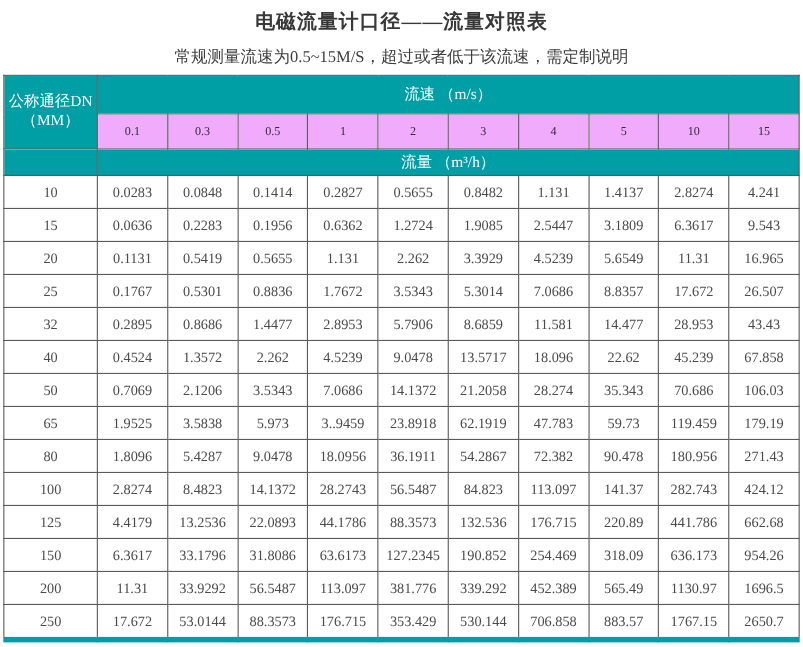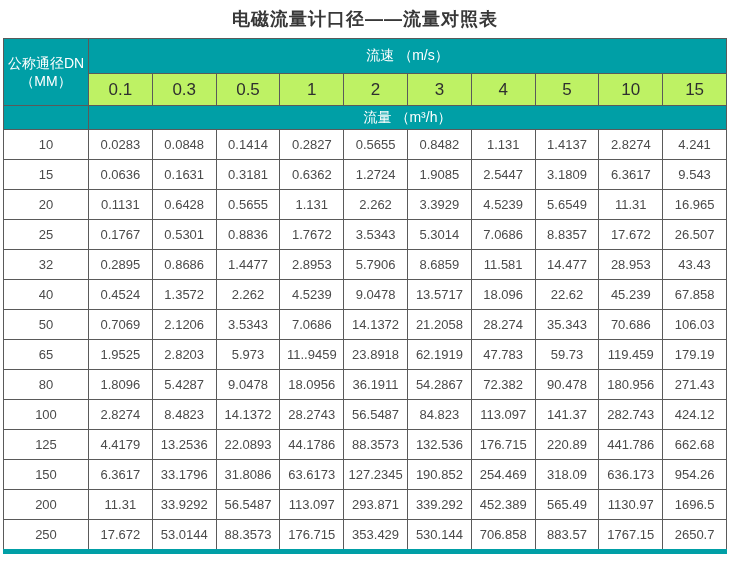--- a/index.html
+++ b/index.html
@@ -5,21 +5,21 @@
   html, body {
     margin: 0;
     padding: 0;
     background: #ffffff;
   }
   .page {
     position: relative;
     width: 730px;
     height: 588px;
     background: #ffffff;
-    font-family: Liberation Sans, sans-serif;
+    font-family: Liberation Serif, serif;
     overflow: hidden;
   }
   .title {
     margin: 0;
     padding-top: 7px;
     text-align: center;
     font-size: 18px;
     font-weight: bold;
     color: #383838;
     letter-spacing: 1px;
@@ -53,38 +53,39 @@
     background: #009fa6;
     color: #ffffff;
   }
   .corner-cell {
     font-size: 13px;
     line-height: 18px;
   }
   .velocity-label-row th { height: 34px; font-size: 14px; }
   .velocity-values-row th {
     height: 31px;
-    background: #bef264;
+    background: #f0abfc;
     color: #2f2f2f;
-    font-size: 17px;
+    font-size: 11px;
   }
   .flow-label-row th, .flow-label-row td { height: 23px; font-size: 14px; }
   .flowtable tbody td {
     height: 29px;
     font-size: 13px;
     color: #4a4a4a;
     background: #ffffff;
   }
 </style>
 </head>
 <body>
 
 <div class="page">
 
   <h1 class="title">电磁流量计口径——流量对照表</h1>
+  <p class="subtitle">常规测量流速为0.5~15M/S，超过或者低于该流速，需定制说明</p>
 
   <table class="flowtable">
     <colgroup>
       <col style="width: 85px;">
     </colgroup>
     <thead>
       <tr class="velocity-label-row">
         <th class="teal corner-cell" rowspan="2">
           <div>公称通径DN</div>
           <div>（MM）</div>
@@ -118,34 +119,34 @@
           <td>0.5655</td>
           <td>0.8482</td>
           <td>1.131</td>
           <td>1.4137</td>
           <td>2.8274</td>
           <td>4.241</td>
         </tr>
         <tr>
           <td>15</td>
           <td>0.0636</td>
-          <td>0.1631</td>
-          <td>0.3181</td>
+          <td>0.2283</td>
+          <td>0.1956</td>
           <td>0.6362</td>
           <td>1.2724</td>
           <td>1.9085</td>
           <td>2.5447</td>
           <td>3.1809</td>
           <td>6.3617</td>
           <td>9.543</td>
         </tr>
         <tr>
           <td>20</td>
           <td>0.1131</td>
-          <td>0.6428</td>
+          <td>0.5419</td>
           <td>0.5655</td>
           <td>1.131</td>
           <td>2.262</td>
           <td>3.3929</td>
           <td>4.5239</td>
           <td>5.6549</td>
           <td>11.31</td>
           <td>16.965</td>
         </tr>
         <tr>
@@ -196,23 +197,23 @@
           <td>14.1372</td>
           <td>21.2058</td>
           <td>28.274</td>
           <td>35.343</td>
           <td>70.686</td>
           <td>106.03</td>
         </tr>
         <tr>
           <td>65</td>
           <td>1.9525</td>
-          <td>2.8203</td>
+          <td>3.5838</td>
           <td>5.973</td>
-          <td>11..9459</td>
+          <td>3..9459</td>
           <td>23.8918</td>
           <td>62.1919</td>
           <td>47.783</td>
           <td>59.73</td>
           <td>119.459</td>
           <td>179.19</td>
         </tr>
         <tr>
           <td>80</td>
           <td>1.8096</td>
@@ -264,21 +265,21 @@
           <td>318.09</td>
           <td>636.173</td>
           <td>954.26</td>
         </tr>
         <tr>
           <td>200</td>
           <td>11.31</td>
           <td>33.9292</td>
           <td>56.5487</td>
           <td>113.097</td>
-          <td>293.871</td>
+          <td>381.776</td>
           <td>339.292</td>
           <td>452.389</td>
           <td>565.49</td>
           <td>1130.97</td>
           <td>1696.5</td>
         </tr>
         <tr>
           <td>250</td>
           <td>17.672</td>
           <td>53.0144</td>

